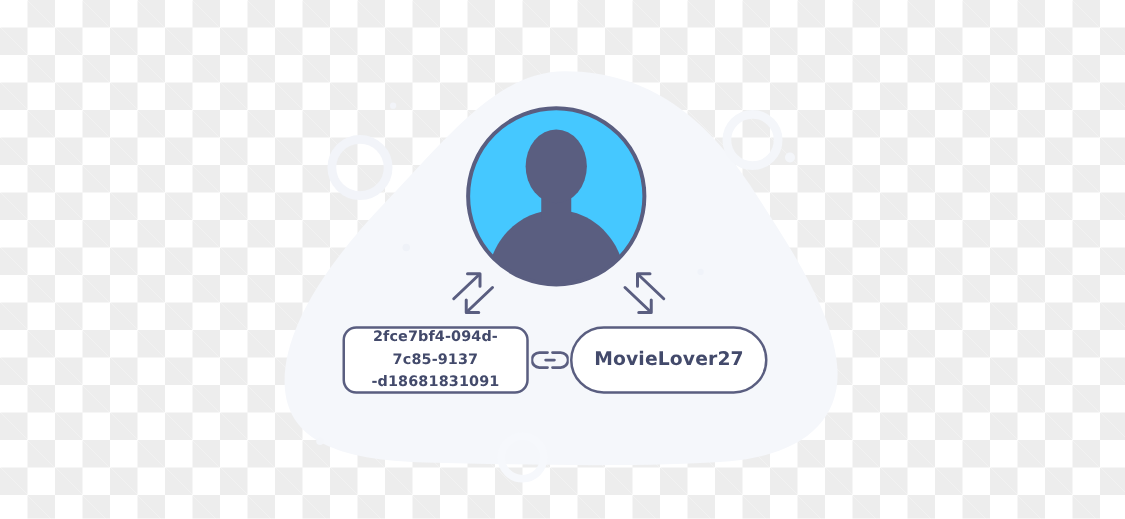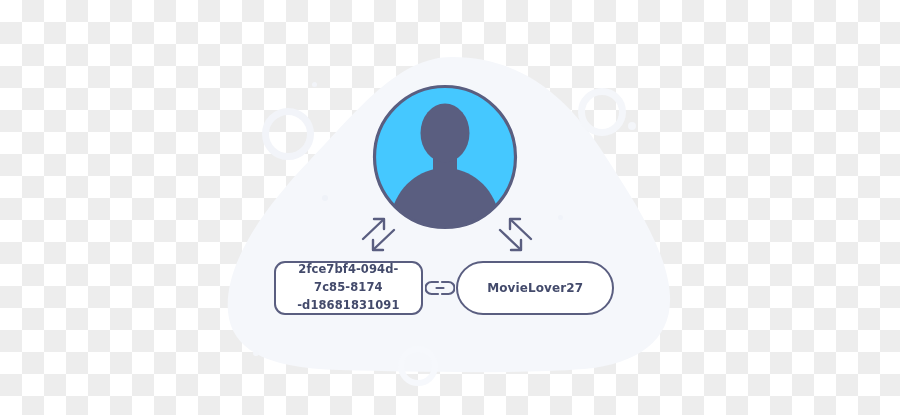--- a/index.html
+++ b/index.html
@@ -101,21 +101,21 @@
     line-height: 1.55;
     padding: 4px 6px;
   }
   #uuid-box {
     width: 150px;
     height: 54px;
   }
   #username-box {
     width: 159px;
     height: 54px;
-    font-size: 12px;
+    font-size: 15px;
     border-radius: 27px;
   }
   #uuid-text {
     white-space: pre-line;
   }
   #link-icon {
     width: 34px;
     height: 30px;
     display: flex;
     align-items: center;
@@ -198,21 +198,21 @@
 
         <line x1="8" y1="18" x2="28" y2="37"></line>
         <polyline points="19,38 29,38 29,28" stroke-linejoin="round"></polyline>
       </g>
     </svg>
   </div>
 
   <div id="id-row">
 
     <div class="id-box" id="uuid-box">
-      <span id="uuid-text">2fce7bf4-094d-7c85-8174
+      <span id="uuid-text">2fce7bf4-094d-7c85-9137
 -d18681831091</span>
     </div>
 
     <div id="link-icon">
       <svg width="30" height="18" viewBox="0 0 30 18">
         <g stroke="#5A5E80" stroke-width="2.2" fill="none" stroke-linecap="round" stroke-linejoin="round">
           <path d="M 13 3 L 6.5 3 A 6 6 0 0 0 6.5 15 L 13 15"></path>
           <path d="M 17 3 L 23.5 3 A 6 6 0 0 1 23.5 15 L 17 15"></path>
           <line x1="11.5" y1="9" x2="18.5" y2="9"></line>
         </g>

